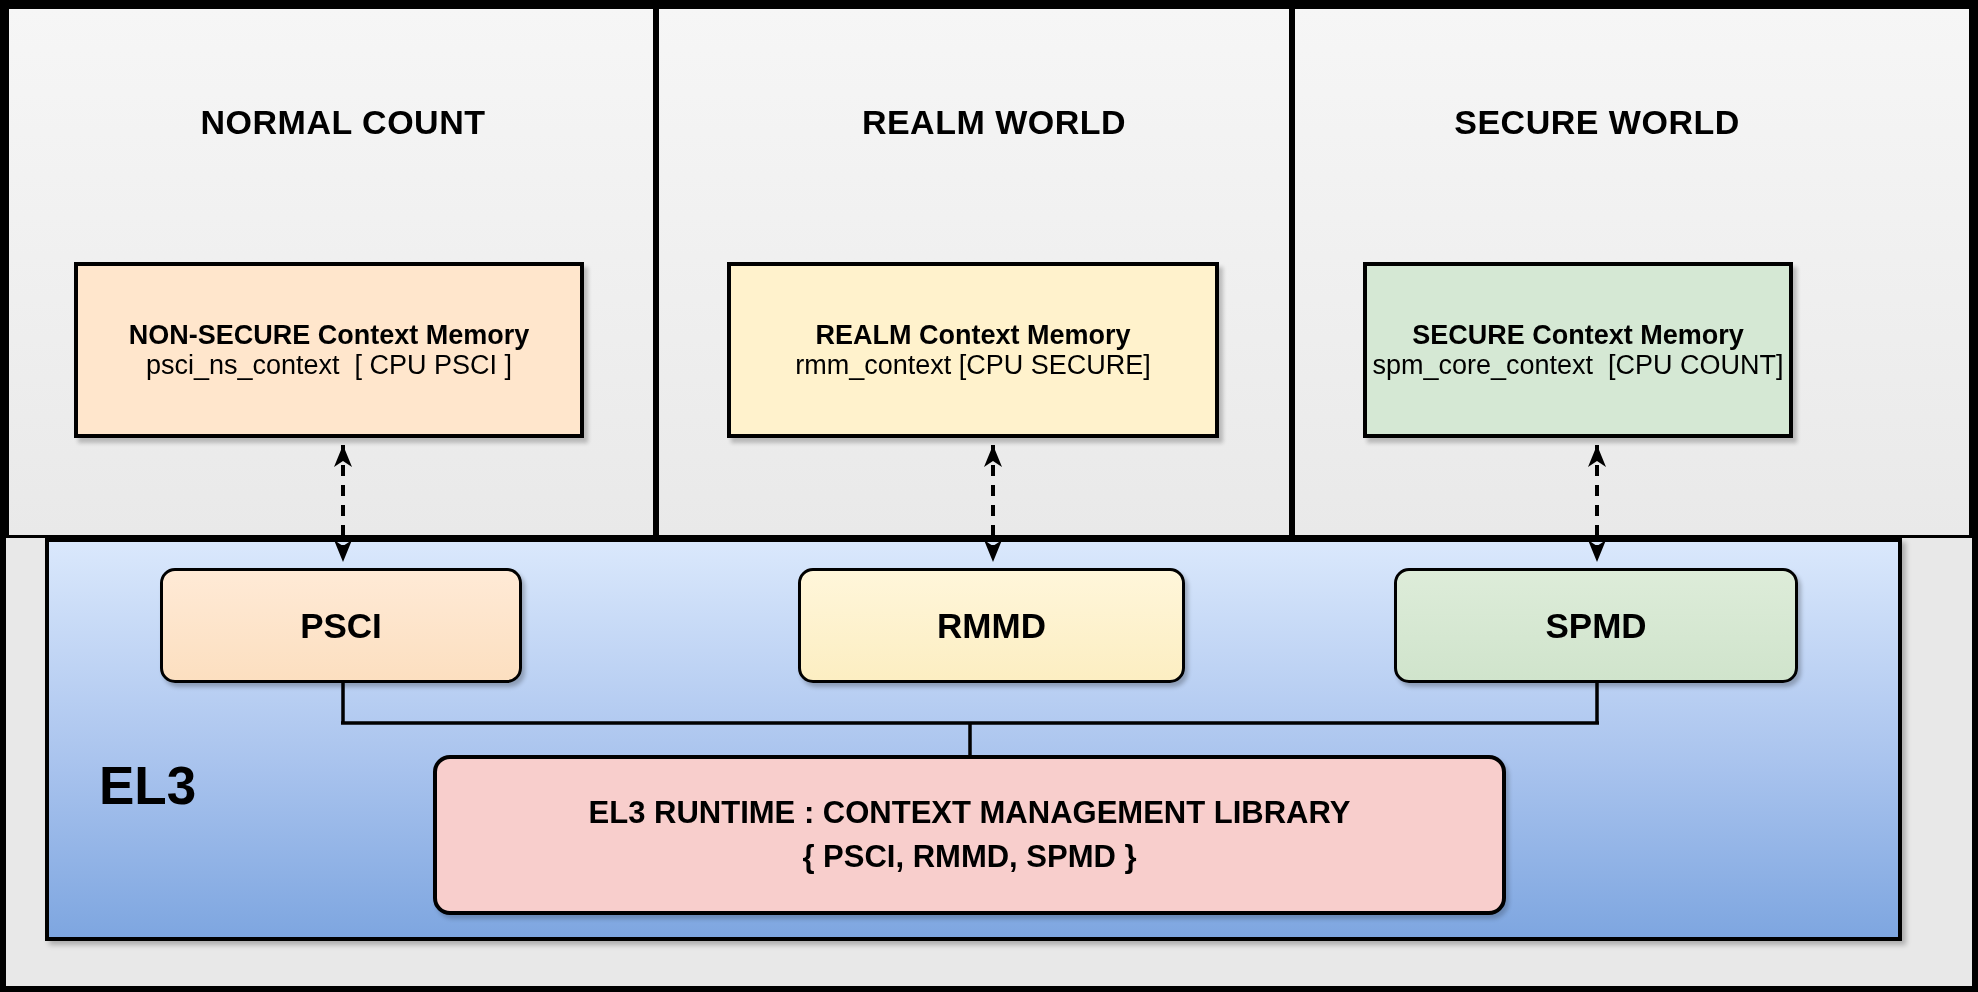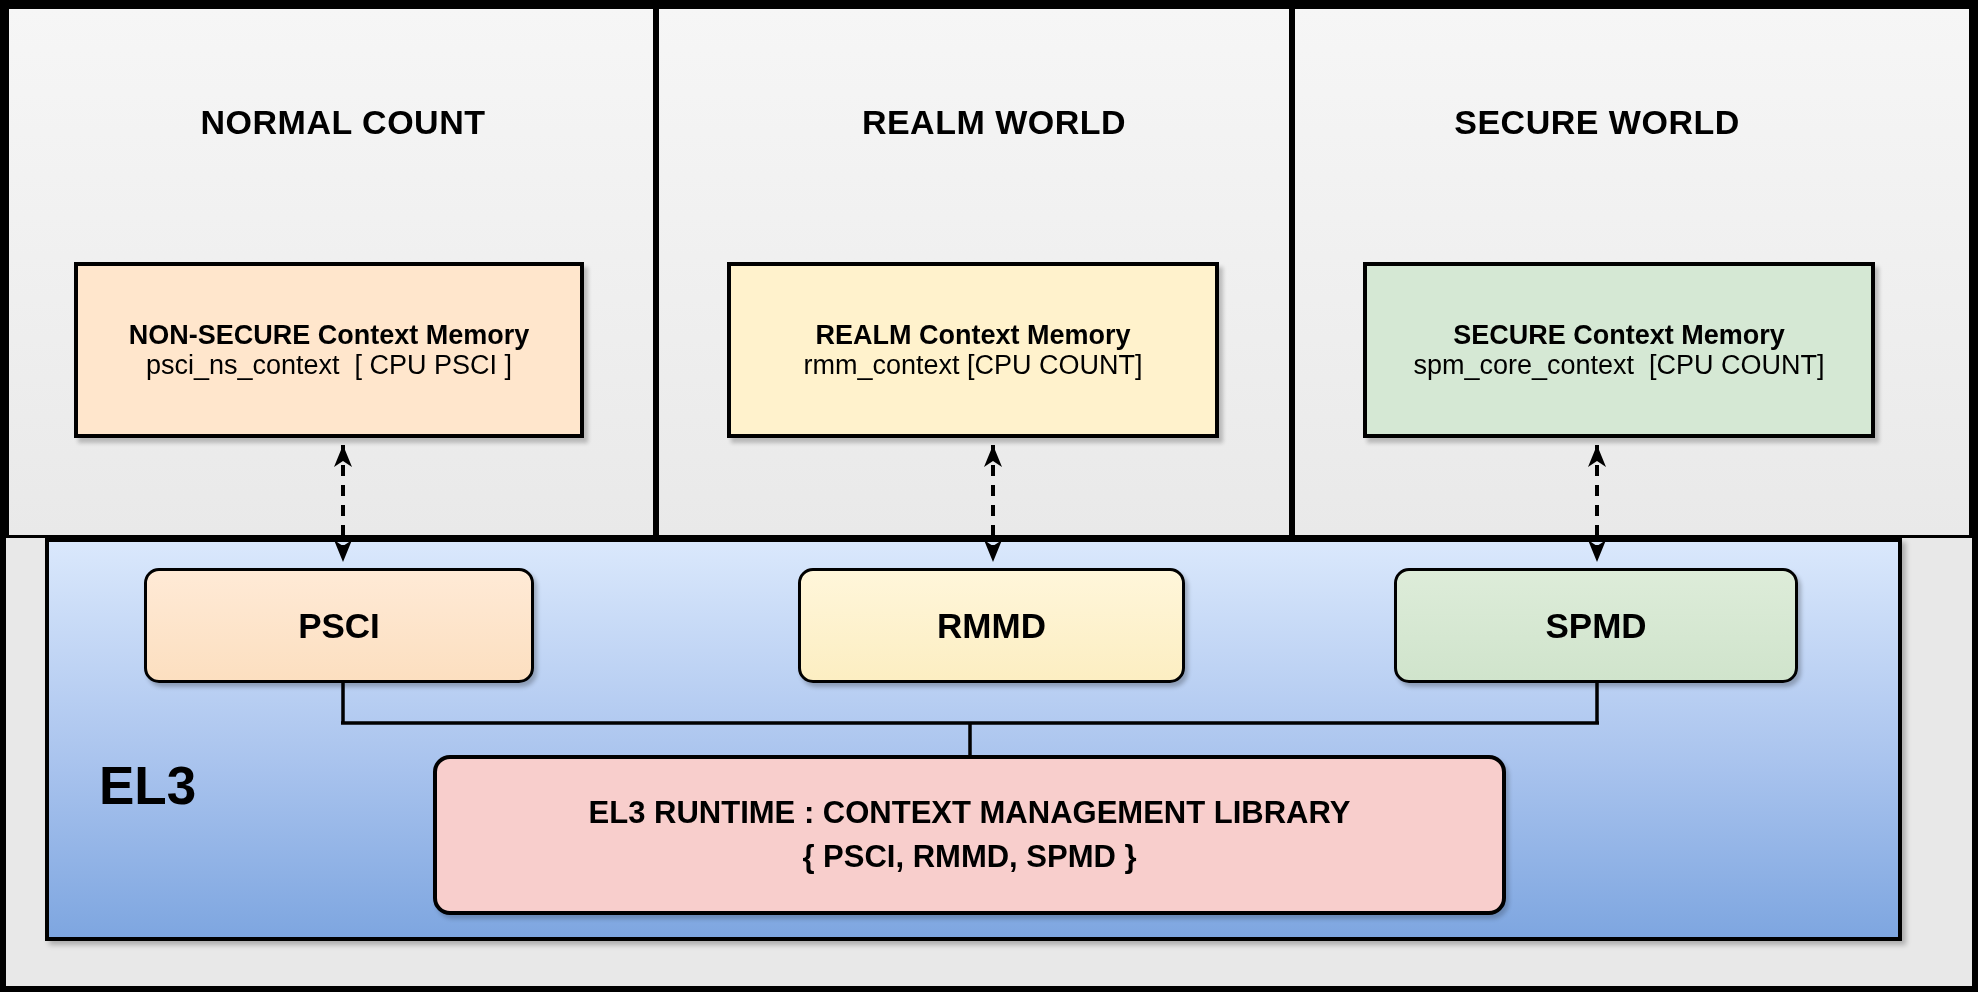--- a/index.html
+++ b/index.html
@@ -34,21 +34,21 @@
   
   .mem-box {
     position:absolute; top:262px; height:176px;
     border:4px solid #000; box-sizing:border-box;
     display:flex; flex-direction:column; align-items:center; justify-content:center;
     z-index:2;
     box-shadow:4px 5px 4px rgba(0,0,0,0.22);
   }
   #mem-normal { left:74px;   width:510px; background:#ffe6cc; }
   #mem-realm  { left:727px;  width:492px; background:#fff2cc; }
-  #mem-secure { left:1363px; width:512px; background:#d5e8d4; }
+  #mem-secure { left:1363px; width:430px; background:#d5e8d4; }
   .mem-title { font-size:27px; font-weight:bold; line-height:30px; white-space:pre; }
   .mem-code  { font-size:27px; line-height:30px; white-space:pre; }
 
   
   .el3-box {
     position:absolute; left:45px; top:538px; width:1857px; height:403px;
     border:4px solid #000; box-sizing:border-box;
     background:linear-gradient(180deg,#dae8fc 0%,#aac4ee 55%,#7ea6e0 100%);
     box-shadow:4px 4px 5px rgba(0,0,0,0.25);
     z-index:3;
@@ -60,21 +60,21 @@
 
   svg.overlay { position:absolute; left:0; top:0; z-index:5; }
 
   .comp-box {
     position:absolute; top:568px; height:115px;
     border:3.5px solid #000; border-radius:15px; box-sizing:border-box;
     display:flex; align-items:center; justify-content:center;
     font-size:35px; font-weight:bold; z-index:10;
     box-shadow:3px 4px 4px rgba(0,0,0,0.25);
   }
-  #comp-psci { left:144px; width:390px; background:linear-gradient(180deg,#ffead6 0%,#fcdfc0 100%); }
+  #comp-psci { left:160px; width:362px; background:linear-gradient(180deg,#ffead6 0%,#fcdfc0 100%); }
   #comp-rmmd { left:798px; width:387px; background:linear-gradient(180deg,#fff6da 0%,#fceec2 100%); }
   #comp-spmd { left:1394px; width:404px; background:linear-gradient(180deg,#ddecd9 0%,#d0e4cc 100%); }
 
   .runtime-box {
     position:absolute; left:433px; top:755px; width:1073px; height:160px;
     border:4px solid #000; border-radius:17px; box-sizing:border-box;
     background:#f8cecc;
     display:flex; flex-direction:column; align-items:center; justify-content:center;
     font-size:31px; font-weight:bold; line-height:44px; text-align:center;
     z-index:10; box-shadow:3px 4px 4px rgba(0,0,0,0.2);
@@ -92,21 +92,21 @@
   <div class="world-title" id="title-normal">NORMAL COUNT</div>
   <div class="world-title" id="title-realm">REALM WORLD</div>
   <div class="world-title" id="title-secure">SECURE WORLD</div>
 
   <div class="mem-box" id="mem-normal">
     <div class="mem-title">NON-SECURE Context Memory</div>
     <div class="mem-code">psci_ns_context  [ CPU PSCI ]</div>
   </div>
   <div class="mem-box" id="mem-realm">
     <div class="mem-title">REALM Context Memory</div>
-    <div class="mem-code">rmm_context [CPU COUNT]</div>
+    <div class="mem-code">rmm_context [CPU SECURE]</div>
   </div>
   <div class="mem-box" id="mem-secure">
     <div class="mem-title">SECURE Context Memory</div>
     <div class="mem-code">spm_core_context  [CPU COUNT]</div>
   </div>
 
   <div class="el3-box"></div>
 
   <svg class="overlay" width="1978" height="992" viewBox="0 0 1978 992">
     <defs>

